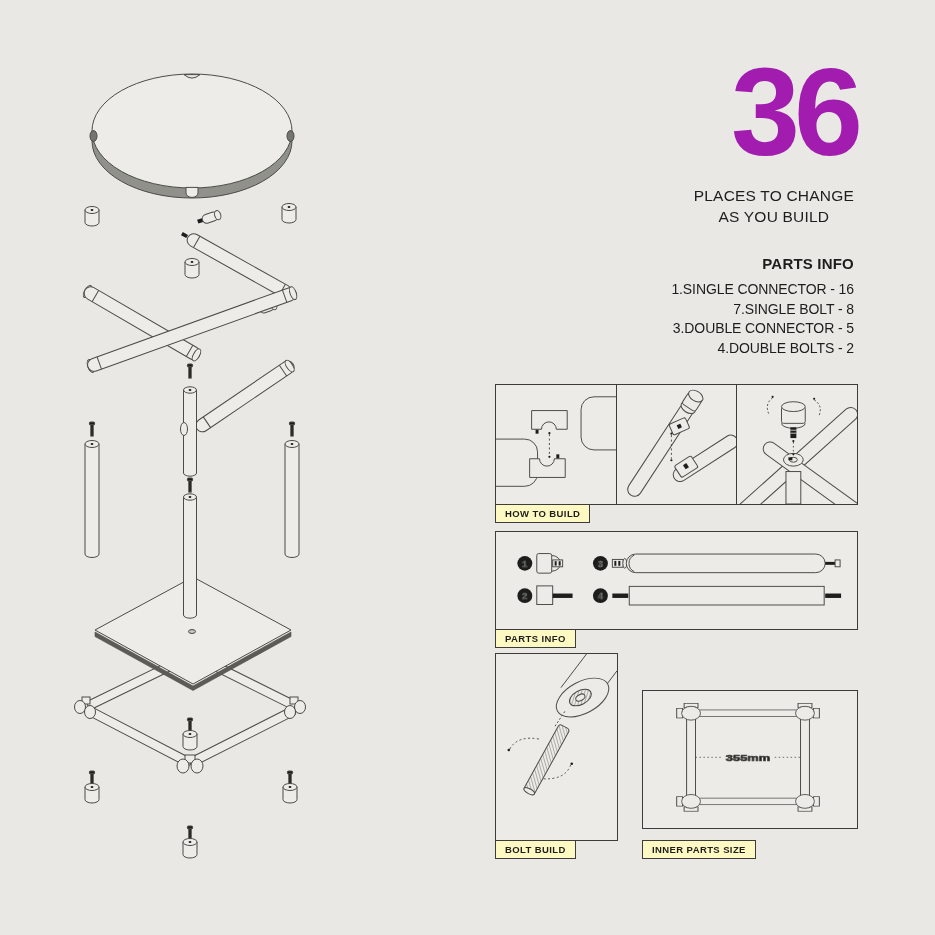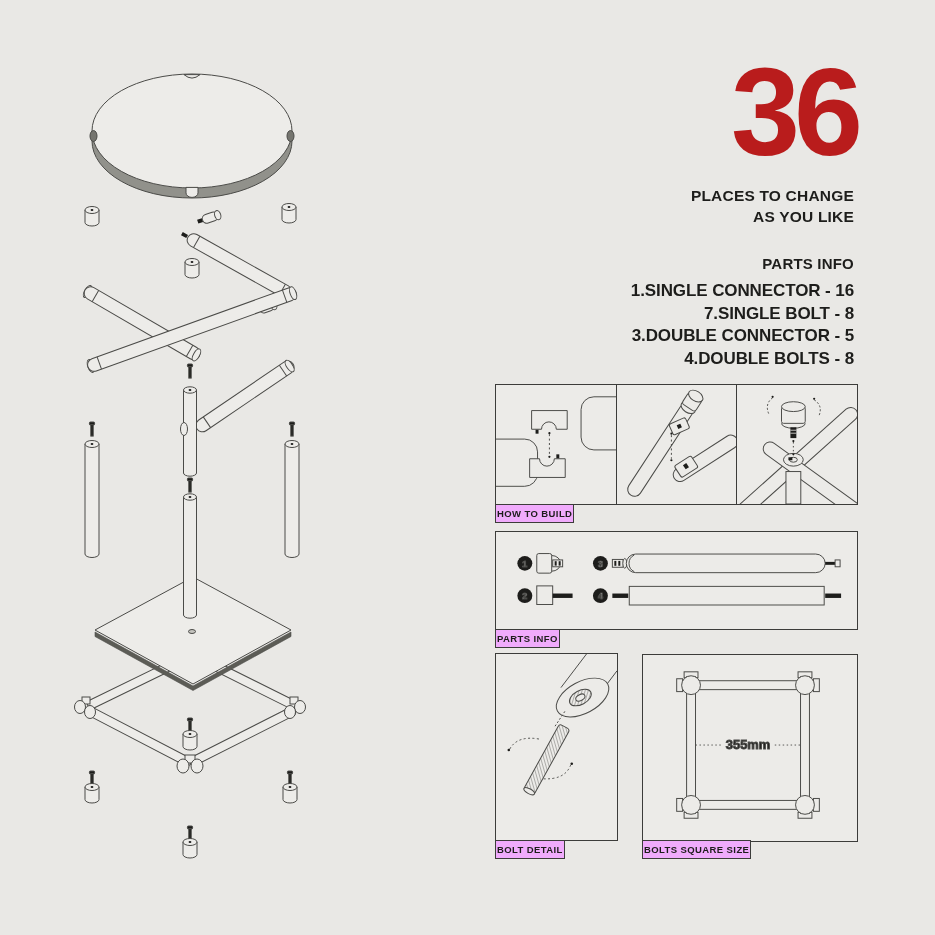--- a/index.html
+++ b/index.html
@@ -2,27 +2,27 @@
 <html><head>
 <meta charset="utf-8">
 <style>
   *{margin:0;padding:0;box-sizing:border-box}
   html,body{width:935px;height:935px}
   body{background:#e9e8e5;font-family:"Liberation Sans",sans-serif;color:#1d1d1b;position:relative;overflow:hidden}
   #stage{position:absolute;left:0;top:0;width:935px;height:935px}
   svg{display:block}
   svg text{font-family:"Liberation Sans",sans-serif}
   .main-drawing{position:absolute;left:0;top:0}
-  .big-number{position:absolute;top:50px;right:78px;font-size:124px;line-height:1;font-weight:700;letter-spacing:-6px;color:#b91c1c}
-  .tagline{position:absolute;top:185px;right:81px;text-align:right;font-weight:700;font-size:15.5px;line-height:1.38;letter-spacing:.2px}
+  .big-number{position:absolute;top:50px;right:78px;font-size:124px;line-height:1;font-weight:700;letter-spacing:-6px;color:#a21caf}
+  .tagline{position:absolute;top:185px;right:81px;text-align:center;font-weight:400;font-size:15.5px;line-height:1.38;letter-spacing:.2px}
   .parts-list{position:absolute;top:255px;right:81px;text-align:right}
   .parts-list .title{font-weight:700;font-size:15px;letter-spacing:.2px;margin-bottom:10px}
-  .parts-list .item{font-weight:700;font-size:17px;letter-spacing:-.1px;line-height:1;margin-top:5.5px}
+  .parts-list .item{font-weight:400;font-size:14px;letter-spacing:-.1px;line-height:1;margin-top:5.5px}
   .panel{position:absolute;border:1px solid #3c3c3a;background:#ecebe8}
-  .panel-label{position:absolute;border:1px solid #3c3c3a;background:#f0abfc;font-size:9.5px;font-weight:700;letter-spacing:.4px;padding:4px 1px 3px;line-height:1;white-space:nowrap}
+  .panel-label{position:absolute;border:1px solid #3c3c3a;background:#fef9c3;font-size:9.5px;font-weight:700;letter-spacing:.4px;padding:4px 9px 3px;line-height:1;white-space:nowrap}
   .cells{display:flex;height:100%}
   .cell{flex:1;height:100%;border-right:1px solid #3c3c3a;overflow:hidden}
   .cell:last-child{border-right:none}
   .fillsvg{width:100%;height:100%}
 </style>
 </head>
 <body>
 
 <div id="stage">
 
@@ -173,29 +173,29 @@
       <g>
         <use href="#bolt" transform="translate(190,826)"></use>
           <use href="#cyl" transform="translate(190,842)"></use>
       </g>
     </g>
   </svg>
 
   <div class="big-number">36</div>
   <div class="tagline">
     <div>PLACES TO CHANGE</div>
-    <div>AS YOU LIKE</div>
+    <div>AS YOU BUILD</div>
   </div>
 
   <div class="parts-list">
     <div class="title">PARTS INFO</div>
     <div class="item">1.SINGLE CONNECTOR - 16</div>
     <div class="item">7.SINGLE BOLT - 8</div>
     <div class="item">3.DOUBLE CONNECTOR - 5</div>
-    <div class="item">4.DOUBLE BOLTS - 8</div>
+    <div class="item">4.DOUBLE BOLTS - 2</div>
   </div>
 
   <div class="panel" style="left:495px;top:384px;width:363px;height:121px">
     <div class="cells">
       <div class="cell">
         <svg class="fillsvg" viewBox="0 0 121 121" preserveAspectRatio="none">
           <g stroke="#4b4b48" stroke-width="1" fill="#ecebe8">
             <rect x="-28" y="55" width="70" height="48" rx="13"></rect>
             <rect x="86" y="12" width="62" height="54" rx="13"></rect>
             <path d="M36 26 h36 v19 h-11 a7.5 7.5 0 0 0 -15 0 h-10 z"></path>
@@ -330,23 +330,23 @@
           <rect x="0" y="-6" width="76" height="12" rx="3" fill="url(#hatch)"></rect>
           <ellipse cx="1.5" cy="0" rx="2.5" ry="6"></ellipse>
         </g>
         <path d="M14 96 q8 -14 30 -10" fill="none" stroke-dasharray="2,2.5"></path>
         <circle cx="13" cy="97" r="1.3" fill="#1d1d1b" stroke="none"></circle>
         <path d="M76 112 q-6 16 -30 14" fill="none" stroke-dasharray="2,2.5"></path>
         <circle cx="77" cy="111" r="1.3" fill="#1d1d1b" stroke="none"></circle>
       </g>
     </svg>
   </div>
-  <div class="panel-label" style="left:495px;top:840px">BOLT DETAIL</div>
-
-  <div class="panel" style="left:642px;top:654px;width:216px;height:188px">
+  <div class="panel-label" style="left:495px;top:840px">BOLT BUILD</div>
+
+  <div class="panel" style="left:642px;top:690px;width:216px;height:139px">
     <svg class="fillsvg" viewBox="0 0 216 188" preserveAspectRatio="none">
       <g stroke="#4b4b48" stroke-width="1" fill="#ecebe8">
         <rect x="34" y="24" width="6" height="13"></rect>
           <rect x="172" y="24" width="6" height="13"></rect>
         <rect x="34" y="145" width="6" height="13"></rect>
           <rect x="172" y="145" width="6" height="13"></rect>
         <rect x="41.5" y="17" width="14" height="6"></rect>
           <rect x="156.5" y="17" width="14" height="6"></rect>
         <rect x="41.5" y="159" width="14" height="6"></rect>
           <rect x="156.5" y="159" width="14" height="6"></rect>
@@ -357,15 +357,15 @@
         <circle cx="48.5" cy="30.5" r="9.5"></circle>
         <circle cx="163.5" cy="30.5" r="9.5"></circle>
         <circle cx="48.5" cy="151.5" r="9.5"></circle>
         <circle cx="163.5" cy="151.5" r="9.5"></circle>
         <line x1="53" y1="91" x2="159" y2="91" stroke-dasharray="1.5,2.5" stroke-width="0.9"></line>
         <rect x="80" y="82" width="52" height="17" fill="#ecebe8" stroke="none"></rect>
         <text x="106" y="95.5" font-size="13" font-weight="bold" fill="#1d1d1b" text-anchor="middle">355mm</text>
       </g>
     </svg>
   </div>
-  <div class="panel-label" style="left:642px;top:840px">BOLTS SQUARE SIZE</div>
+  <div class="panel-label" style="left:642px;top:840px">INNER PARTS SIZE</div>
 
 </div>
 
 </body></html>

